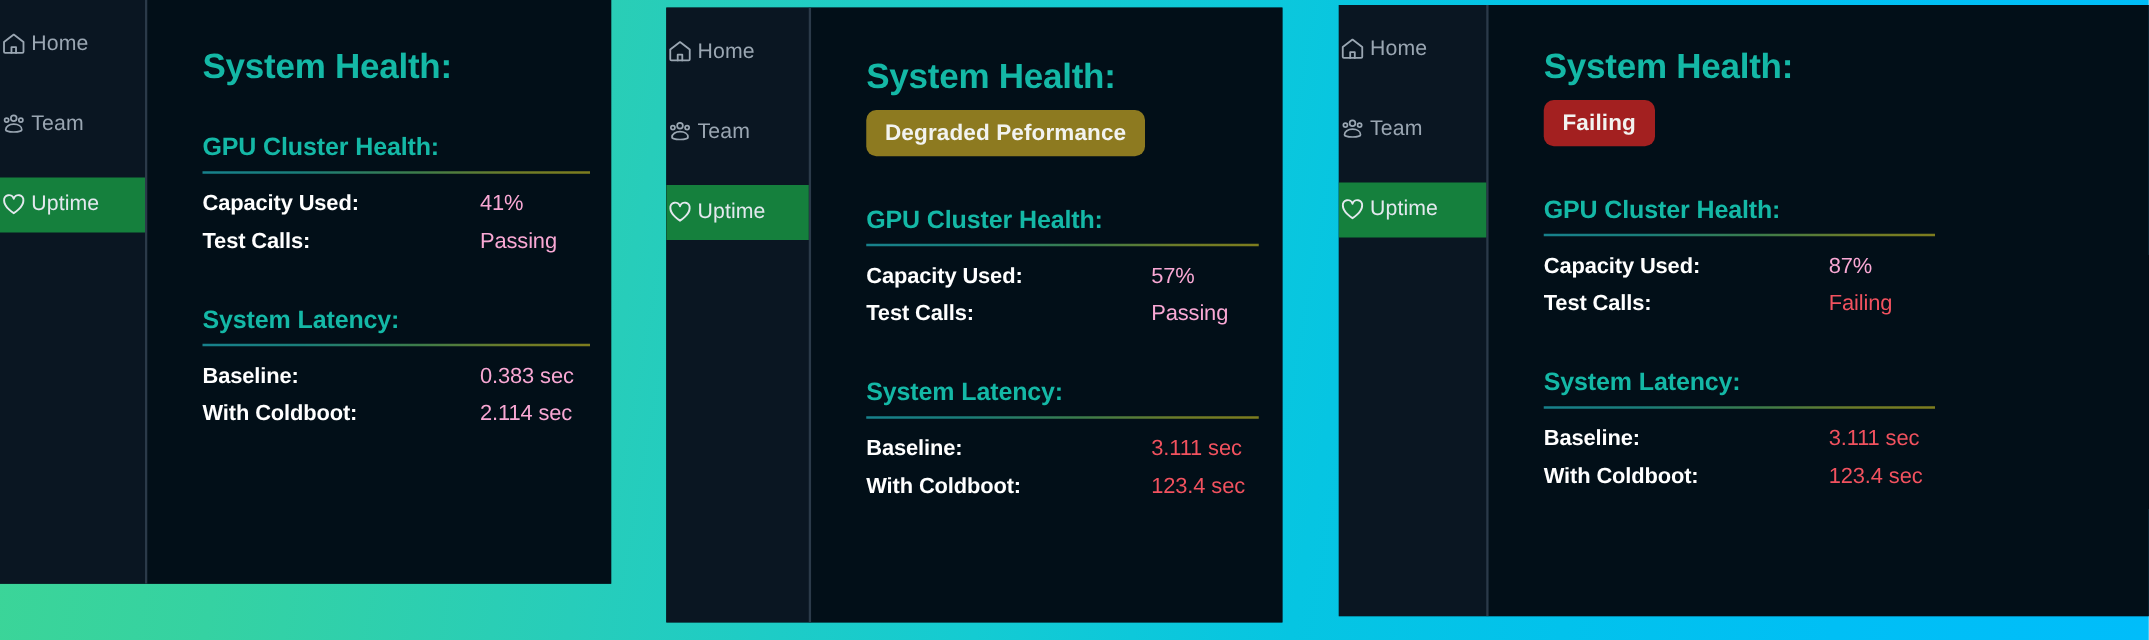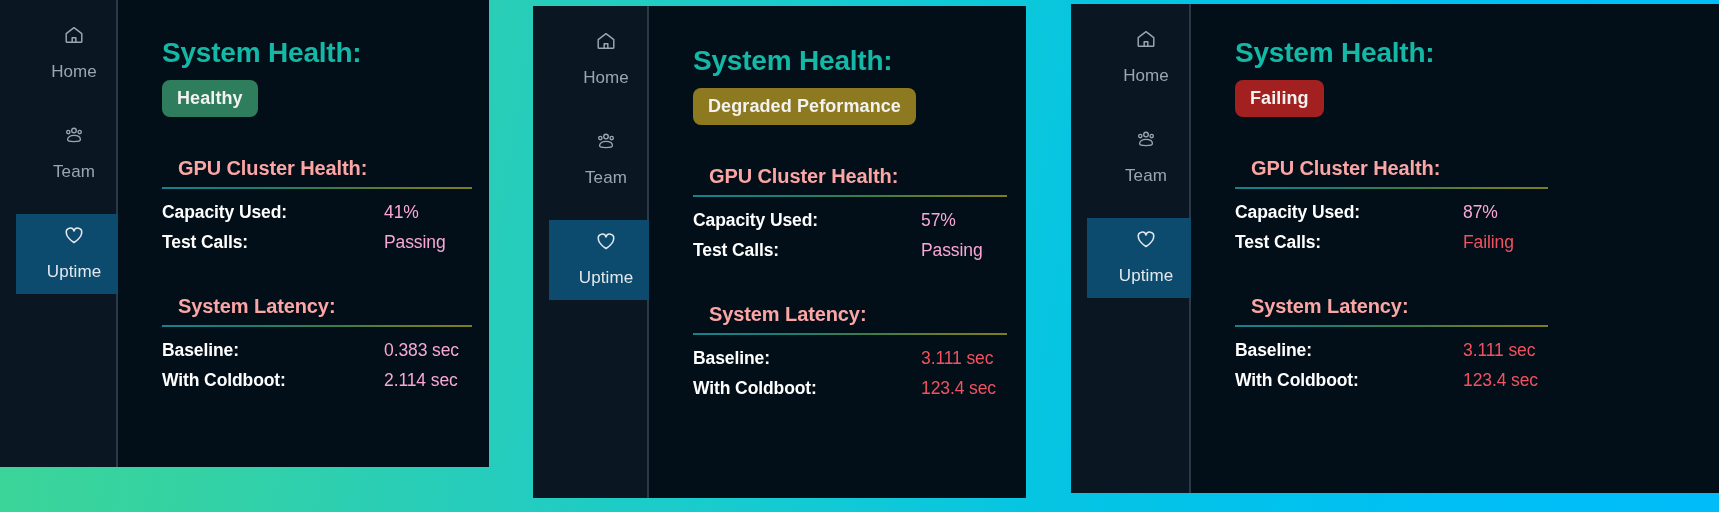--- a/index.html
+++ b/index.html
@@ -29,28 +29,27 @@
     padding-top:14px;
     box-sizing:border-box;
   }
   .panel-2 .sidebar{width:116px;flex:0 0 116px;}
   .panel-3 .sidebar{width:120px;flex:0 0 120px;}
 
   .nav-item{
     width:100%;
     box-sizing:border-box;
     padding:10px 0 12px 0;
-    display:flex;flex-direction:column;align-items:center;gap:16px;
+    display:flex;flex-direction:row;align-items:center;gap:3px;
     color:#9AA6B2;
     font-size:17px;
     letter-spacing:.1px;
     cursor:pointer;
-    margin-left:16px;
-  }
-  .nav-item.active{background:#0c4a6e;color:#E3E8EE;}
+  }
+  .nav-item.active{background:#15803d;color:#E3E8EE;}
   .nav-item .ico{display:block;width:22px;height:22px;line-height:0;}
   .nav-item .ico svg{width:22px;height:22px;display:block;}
   .nav-spacer{height:20px;}
 
   
   .content{
     flex:1 1 auto;
     position:relative;
     padding:38px 16px 0 44px;
     box-sizing:border-box;
@@ -74,22 +73,22 @@
   .badge.healthy{background:#2E7D5D;}
   .badge.degraded{background:#8D7A20;}
   .badge.failing{background:#A32020;}
 
   .section{margin-top:40px;}
   .panel-2 .section{margin-top:40px;}
   .panel-3 .section{margin-top:40px;}
   .section.second{margin-top:42px;}
 
   .section-title{
-    font-size:20px;font-weight:bold;color:#fca5a5;
-    letter-spacing:-.1px;margin:0 0 7px 16px;
+    font-size:20px;font-weight:bold;color:#14b8a6;
+    letter-spacing:-.1px;margin:0 0 7px 0;
   }
   .rule{
     height:2px;width:310px;
     background:linear-gradient(90deg,#17818C 0%,#1A7E7A 25%,#3C7C4B 55%,#6E7C28 80%,#7E7D1E 100%);
     margin-bottom:13px;
   }
   .panel-2 .rule{width:314px;}
   .panel-3 .rule{width:313px;}
 
   .row{
@@ -138,21 +137,20 @@
         <span class="ico">
           <svg viewBox="0 0 24 24" fill="none" stroke="#E3E8EE" stroke-width="1.7" stroke-linecap="round" stroke-linejoin="round">
               <path d="M12 20.2S3.6 15 3.6 9.3A4.3 4.3 0 0 1 12 7.6a4.3 4.3 0 0 1 8.4 1.7c0 5.7-8.4 10.9-8.4 10.9z"></path>
             </svg>
         </span>
         <span>Uptime</span>
       </div>
     </div>
     <div class="content">
       <h1 class="title">System Health:</h1>
-      <span class="badge healthy">Healthy</span>
 
       <div class="section">
         <h2 class="section-title">GPU Cluster Health:</h2>
         <div class="rule"></div>
         <div class="row">
           <span class="label">Capacity Used:</span>
           <span class="value good">41%</span>
         </div>
         <div class="row">
           <span class="label">Test Calls:</span>

